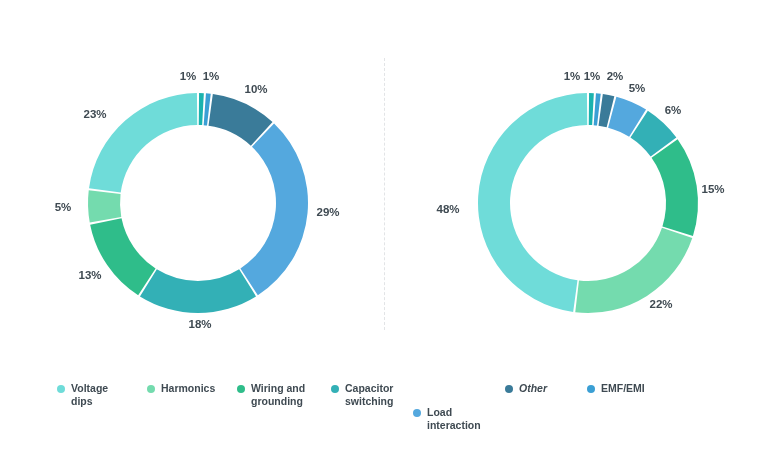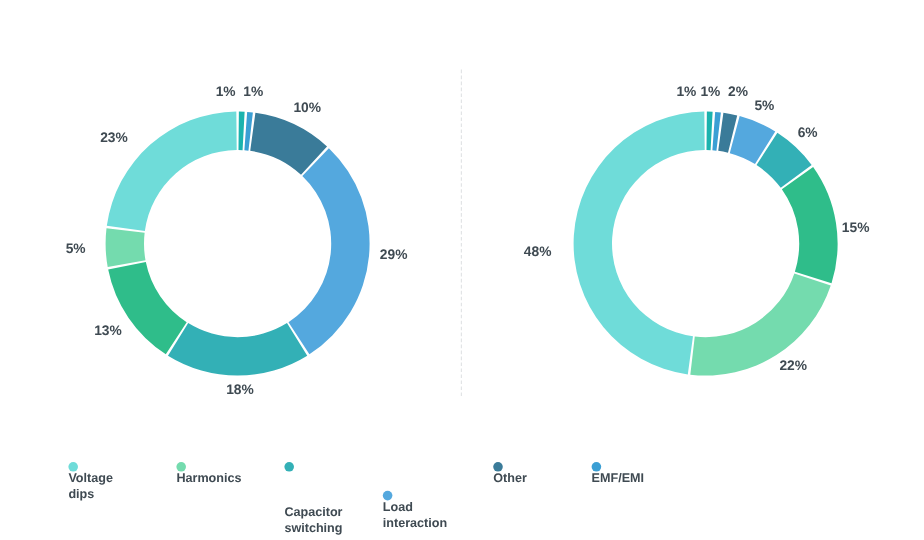--- a/index.html
+++ b/index.html
@@ -55,21 +55,21 @@
     width: 770px;
     height: 46px;
     display: flex;
     flex-direction: row;
     align-items: flex-start;
     padding-left: 57px;
     box-sizing: border-box;
   }
   .legend-item {
     display: flex;
-    flex-direction: column;
+    flex-direction: row;
     align-items: flex-start;
     margin-right: 0px;
   }
   .legend-dot {
     width: 8px;
     height: 8px;
     border-radius: 50%;
     flex: 0 0 auto;
     margin-top: 3px;
     margin-right: 6px;
@@ -78,23 +78,23 @@
     font-family: "Liberation Sans", sans-serif;
     font-size: 10.5px;
     font-weight: bold;
     color: #3f4a52;
     line-height: 12.5px;
     white-space: pre-line;
   }
   .li-w0 { width: 90px; }
   .li-w1 { width: 90px; }
   .li-w2 { width: 94px; }
-  .li-w3 { width: 82px; gap: 28px; }
+  .li-w3 { width: 82px; }
   .li-w4 { width: 92px; margin-top: 24px; }
-  .li-w5 { width: 82px; }
+  .li-w5 { width: 82px; font-style: italic; }
   .li-w6 { width: 72px; }
   .li-w7 { width: 100px; }
 </style>
 </head>
 <body>
 
 <div id="stage">
 
   <div class="chart-area">
     <div class="divider"></div>
@@ -141,20 +141,25 @@
   <div class="legend" id="legend">
       <div class="legend-item li-w0">
         <span class="legend-dot" style="background: rgb(111, 220, 217);"></span>
         <span class="legend-label">Voltage
 dips</span>
       </div>
       <div class="legend-item li-w1">
         <span class="legend-dot" style="background: rgb(116, 219, 174);"></span>
         <span class="legend-label">Harmonics</span>
       </div>
+      <div class="legend-item li-w2">
+        <span class="legend-dot" style="background: rgb(47, 189, 138);"></span>
+        <span class="legend-label">Wiring and
+grounding</span>
+      </div>
       <div class="legend-item li-w3">
         <span class="legend-dot" style="background: rgb(51, 176, 182);"></span>
         <span class="legend-label">Capacitor
 switching</span>
       </div>
       <div class="legend-item li-w4">
         <span class="legend-dot" style="background: rgb(84, 168, 222);"></span>
         <span class="legend-label">Load
 interaction</span>
       </div>

